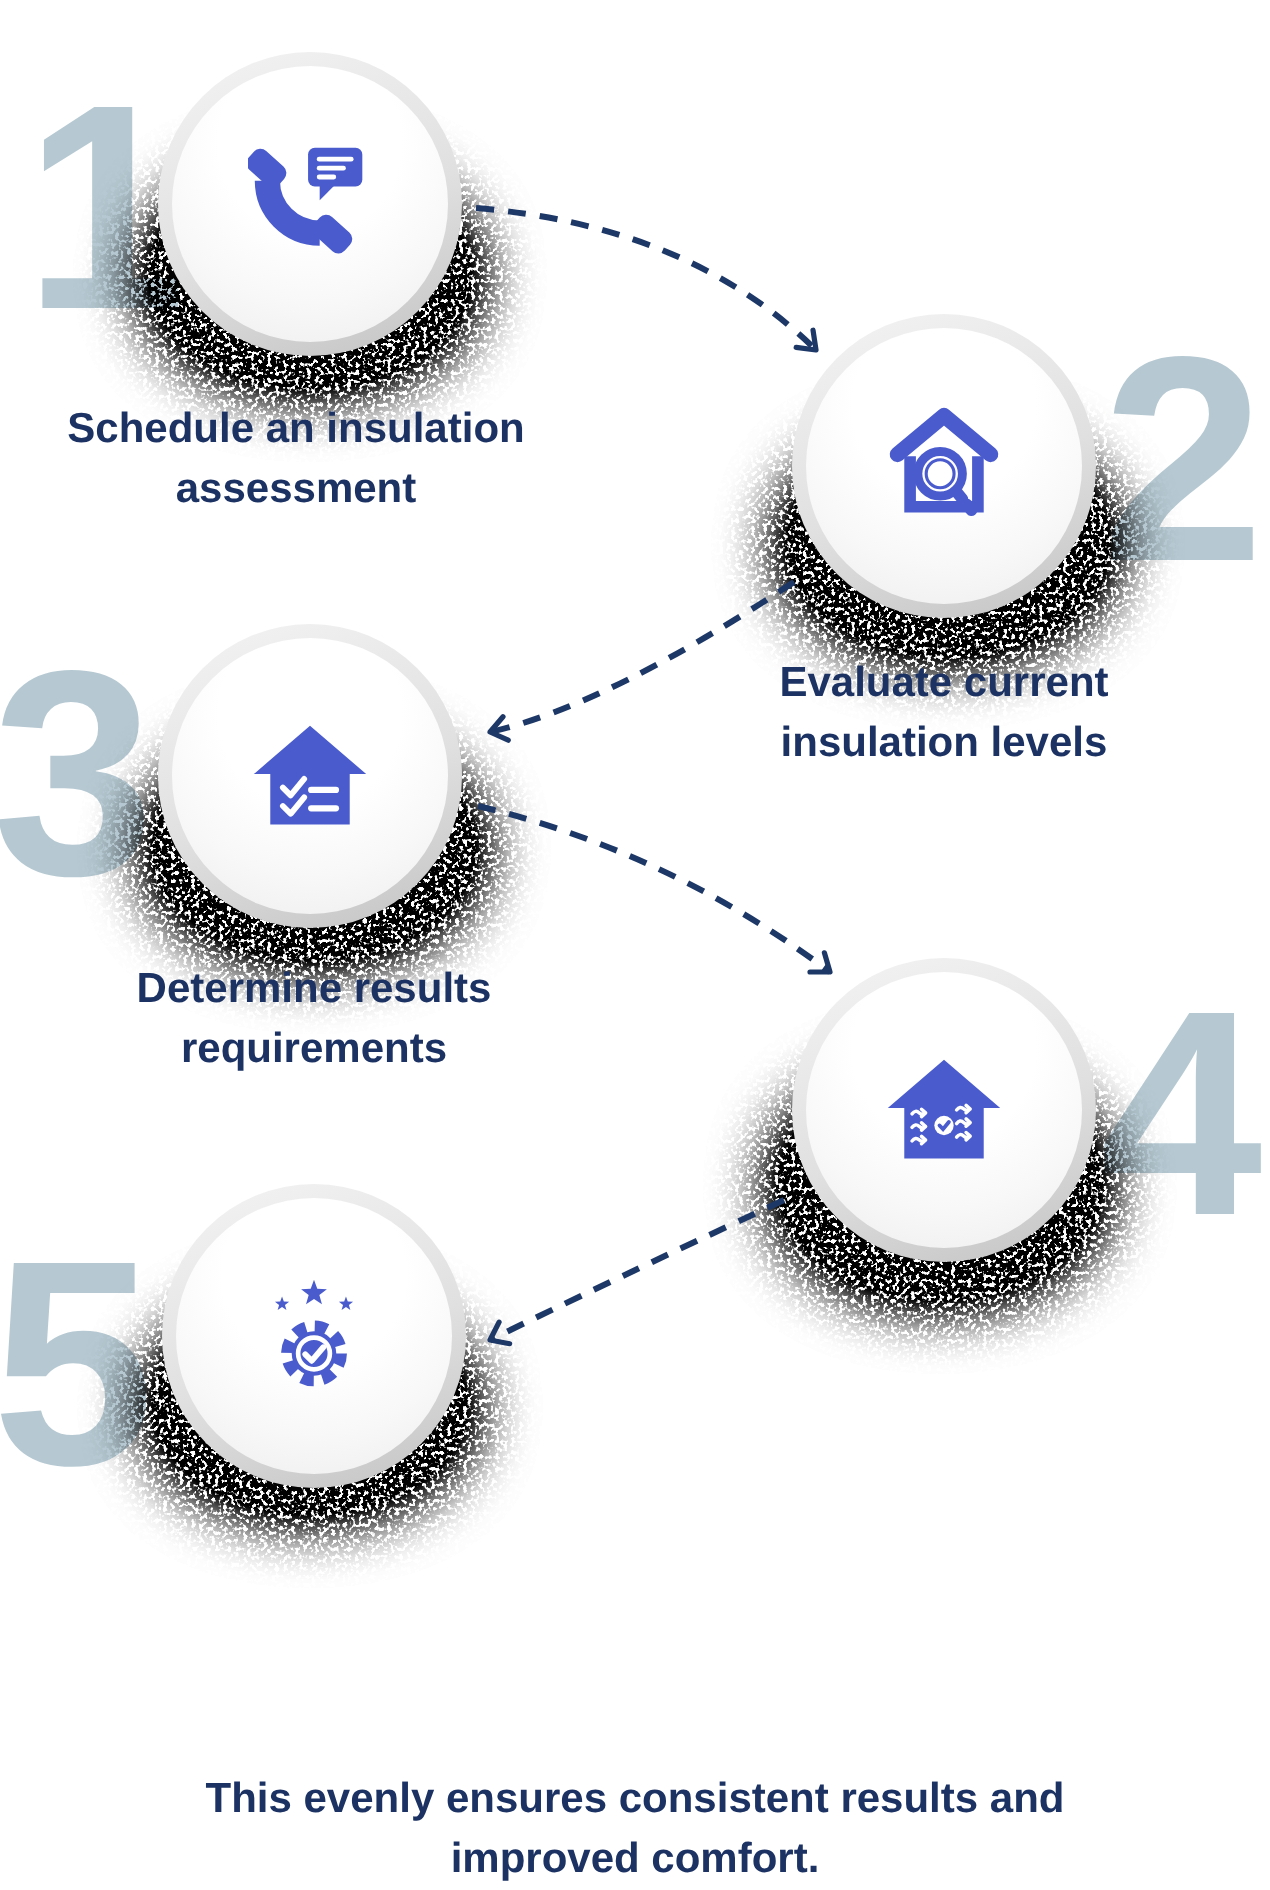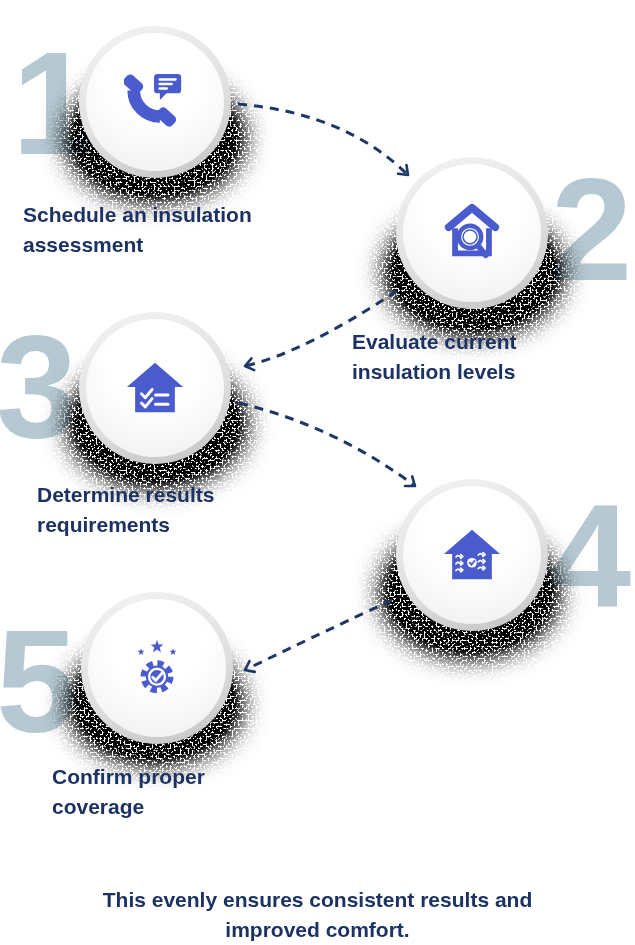--- a/index.html
+++ b/index.html
@@ -11,21 +11,21 @@
   
   .num{position:absolute;z-index:1;font-size:146px;font-weight:700;line-height:1;
        letter-spacing:-2px;color:var(--number-color,#b6c9d2);}
   #fx-shadows{position:absolute;left:0;top:0;z-index:2;}
   .circle{position:absolute;z-index:3;width:152px;height:152px;border-radius:50%;
           background:linear-gradient(160deg,#f4f4f4 0%,#e0e0e0 55%,#c3c3c3 100%);}
   .circle-inner{position:absolute;inset:7px;border-radius:50%;
           background:radial-gradient(circle at 50% 28%,#ffffff 38%,#f8f8f8 66%,#ececec 100%);
           display:flex;align-items:center;justify-content:center;}
   #fx-connectors{position:absolute;left:0;top:0;z-index:4;}
-  .label{position:absolute;z-index:5;text-align:left;font-size:21px;font-weight:700;
+  .label{position:absolute;z-index:5;text-align:center;font-size:21px;font-weight:700;
          line-height:1.43;color:var(--label-color,#1b3263);}
   .footer{position:absolute;z-index:5;left:0;top:885px;width:100%;display:flex;justify-content:center;}
   .footer-inner{width:500px;text-align:center;font-size:21px;font-weight:700;line-height:1.45;
          color:var(--label-color,#1b3263);}
   
   .n1{left:12px;top:31px;} .n2{left:551px;top:157px;} .n3{left:-4px;top:314px;}
   .n4{left:550px;top:484px;} .n5{left:-4px;top:609px;}
   .c1{left:79px;top:26px;} .c2{left:396px;top:157px;} .c3{left:79px;top:312px;}
   .c4{left:396px;top:479px;} .c5{left:81px;top:592px;}
   .l1{left:23px;top:200px;width:250px;} .l2{left:352px;top:327px;width:240px;}
@@ -146,19 +146,18 @@
     </defs>
     <path class="conn" d="M 238 104 Q 345 113 408 175" marker-end="url(#arrowhook)"></path>
     <path class="conn" d="M 397 291 Q 303 353 245 366" marker-end="url(#arrowhook)"></path>
     <path class="conn" d="M 239 403 Q 335 426 415 486" marker-end="url(#arrowhook)"></path>
     <path class="conn" d="M 392 600 Q 300 643 245 670" marker-end="url(#arrowhook)"></path>
   </svg>
 
   <div class="label l1">Schedule an insulation assessment</div>
   <div class="label l2">Evaluate current insulation levels</div>
   <div class="label l3">Determine results requirements</div>
-  <div class="label l5">Confirm proper coverage</div>
 
   <div class="footer">
     <div class="footer-inner">This evenly ensures consistent results and improved comfort.</div>
   </div>
 
 </div>
 
 </body></html>

